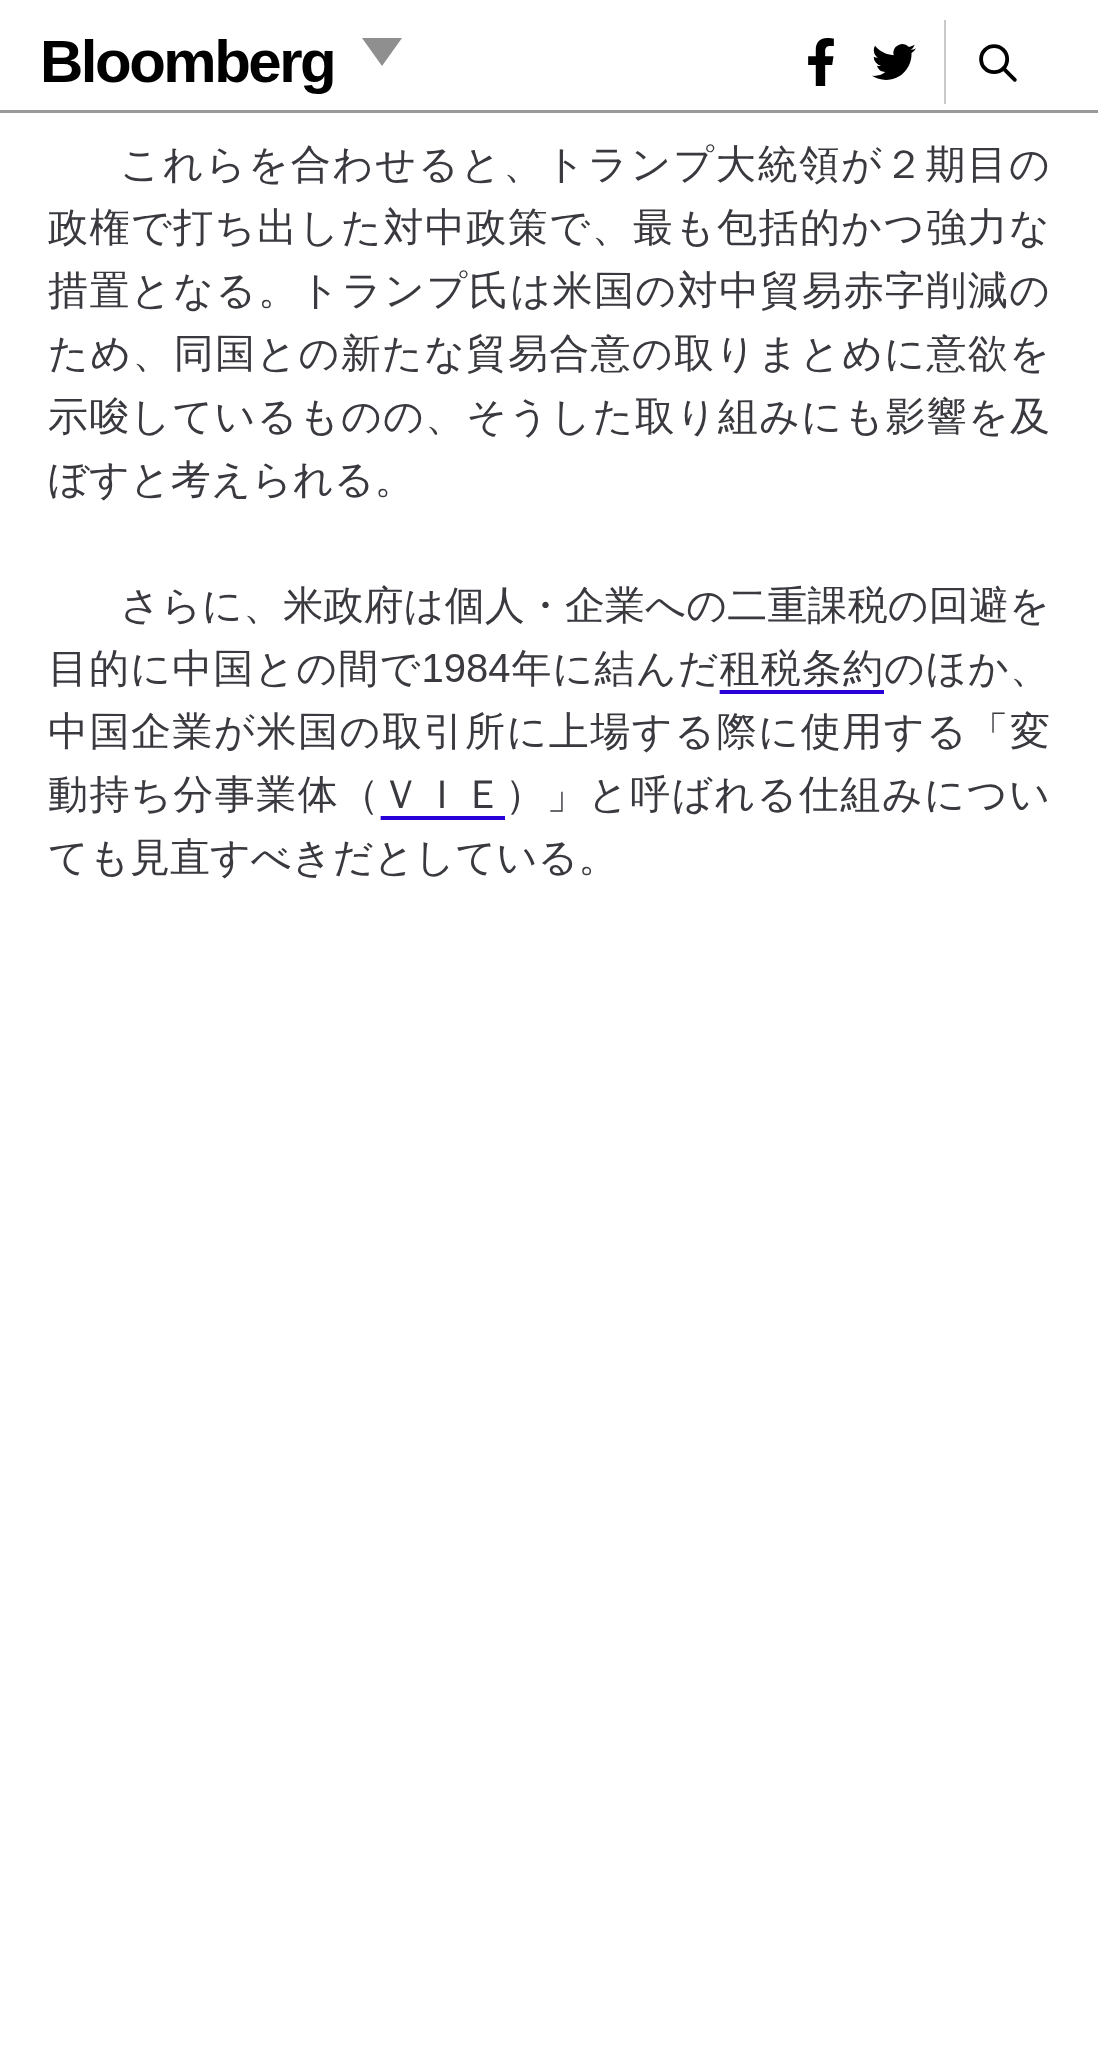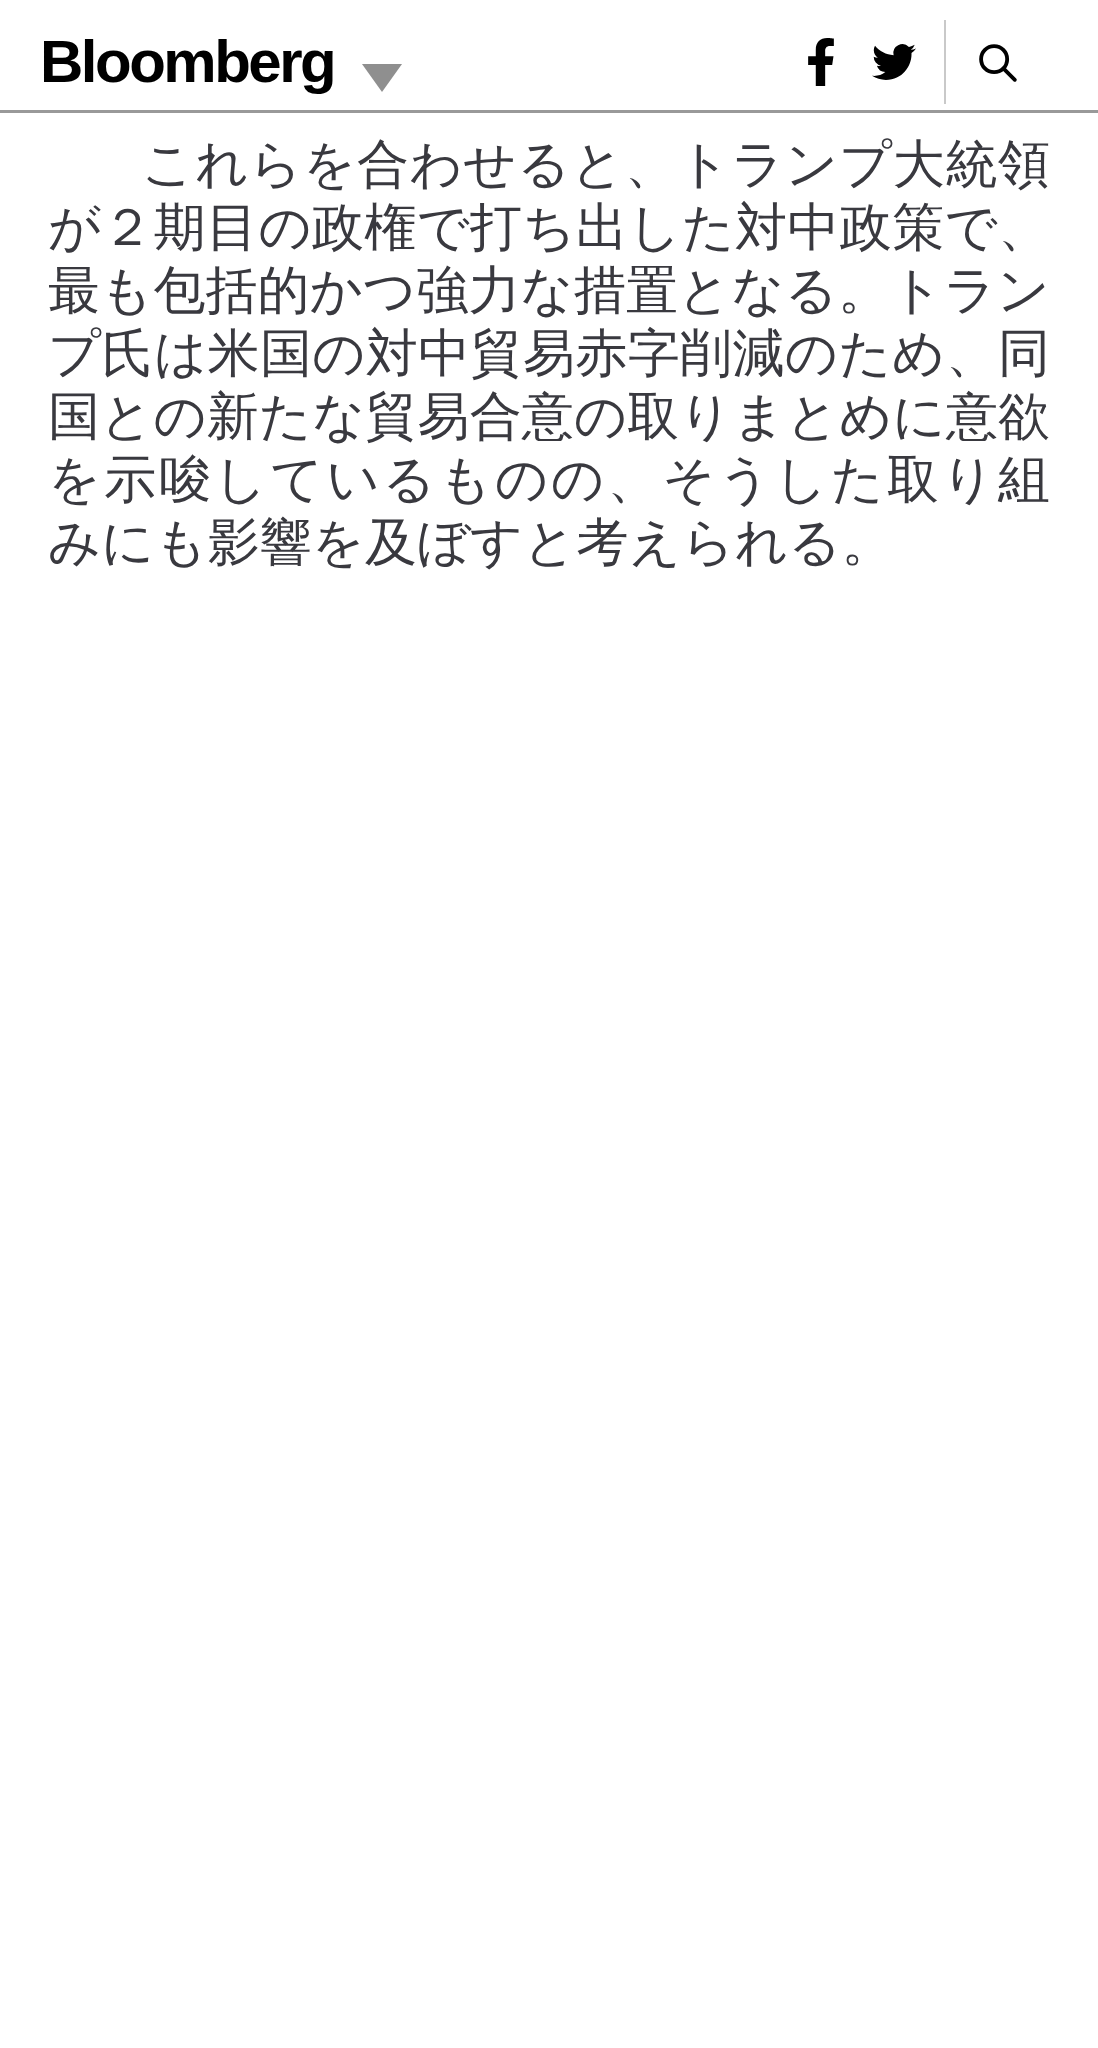--- a/index.html
+++ b/index.html
@@ -24,21 +24,21 @@
     width:100%;
     background:#ffffff;
     border-bottom:3px solid var(--header-border);
     display:flex;
     align-items:center;
     justify-content:space-between;
     padding:14px 78px 0 40px;
   }
   .logo-group{
     display:flex;
-    align-items:flex-end;
+    align-items:flex-start;
     gap:28px;
   }
   .logo{
     font-family:"Liberation Sans","DejaVu Sans",sans-serif;
     font-weight:700;
     font-size:60px;
     letter-spacing:-2.5px;
     color:#000000;
     text-decoration:none;
     line-height:1;
@@ -72,21 +72,21 @@
     height:84px;
     background:var(--divider);
     margin-right:28px;
   }
 
   
   main{
     padding:20px 48px 0 48px;
   }
   p.para{
-    font-size:52px;
+    font-size:40px;
     line-height:63px;
     color:var(--body-text);
     text-align:justify;
     text-indent:1.8em;
     margin:0 0 63px 0;
     font-family:"Liberation Sans","DejaVu Sans",sans-serif;
   }
   a.inline-link{
     color:inherit;
     text-decoration:underline;
@@ -121,13 +121,14 @@
       <svg width="46" height="46" viewBox="0 0 24 24" fill="none" aria-hidden="true">
         <circle cx="10.5" cy="10.5" r="6.8" stroke="currentColor" stroke-width="2"></circle>
         <line x1="15.7" y1="15.7" x2="21.3" y2="21.3" stroke="currentColor" stroke-width="2" stroke-linecap="round"></line>
       </svg>
     </a>
   </div>
 </header>
 
 <main>
     <p class="para"><span>これらを合わせると、トランプ大統領が２期目の政権で打ち出した対中政策で、最も包括的かつ強力な措置となる。トランプ氏は米国の対中貿易赤字削減のため、同国との新たな貿易合意の取りまとめに意欲を示唆しているものの、そうした取り組みにも影響を及ぼすと考えられる。</span></p>
+    <p class="para"><span>さらに、米政府は個人・企業への二重課税の回避を目的に中国との間で1984年に結んだ</span><a href="#" class="inline-link">租税条約</a><span>のほか、中国企業が米国の取引所に上場する際に使用する「変動持ち分事業体（</span><a href="#" class="inline-link">ＶＩＥ</a><span>）」と呼ばれる仕組みについても見直すべきだとしている。</span></p>
   </main>
 
 </body></html>

